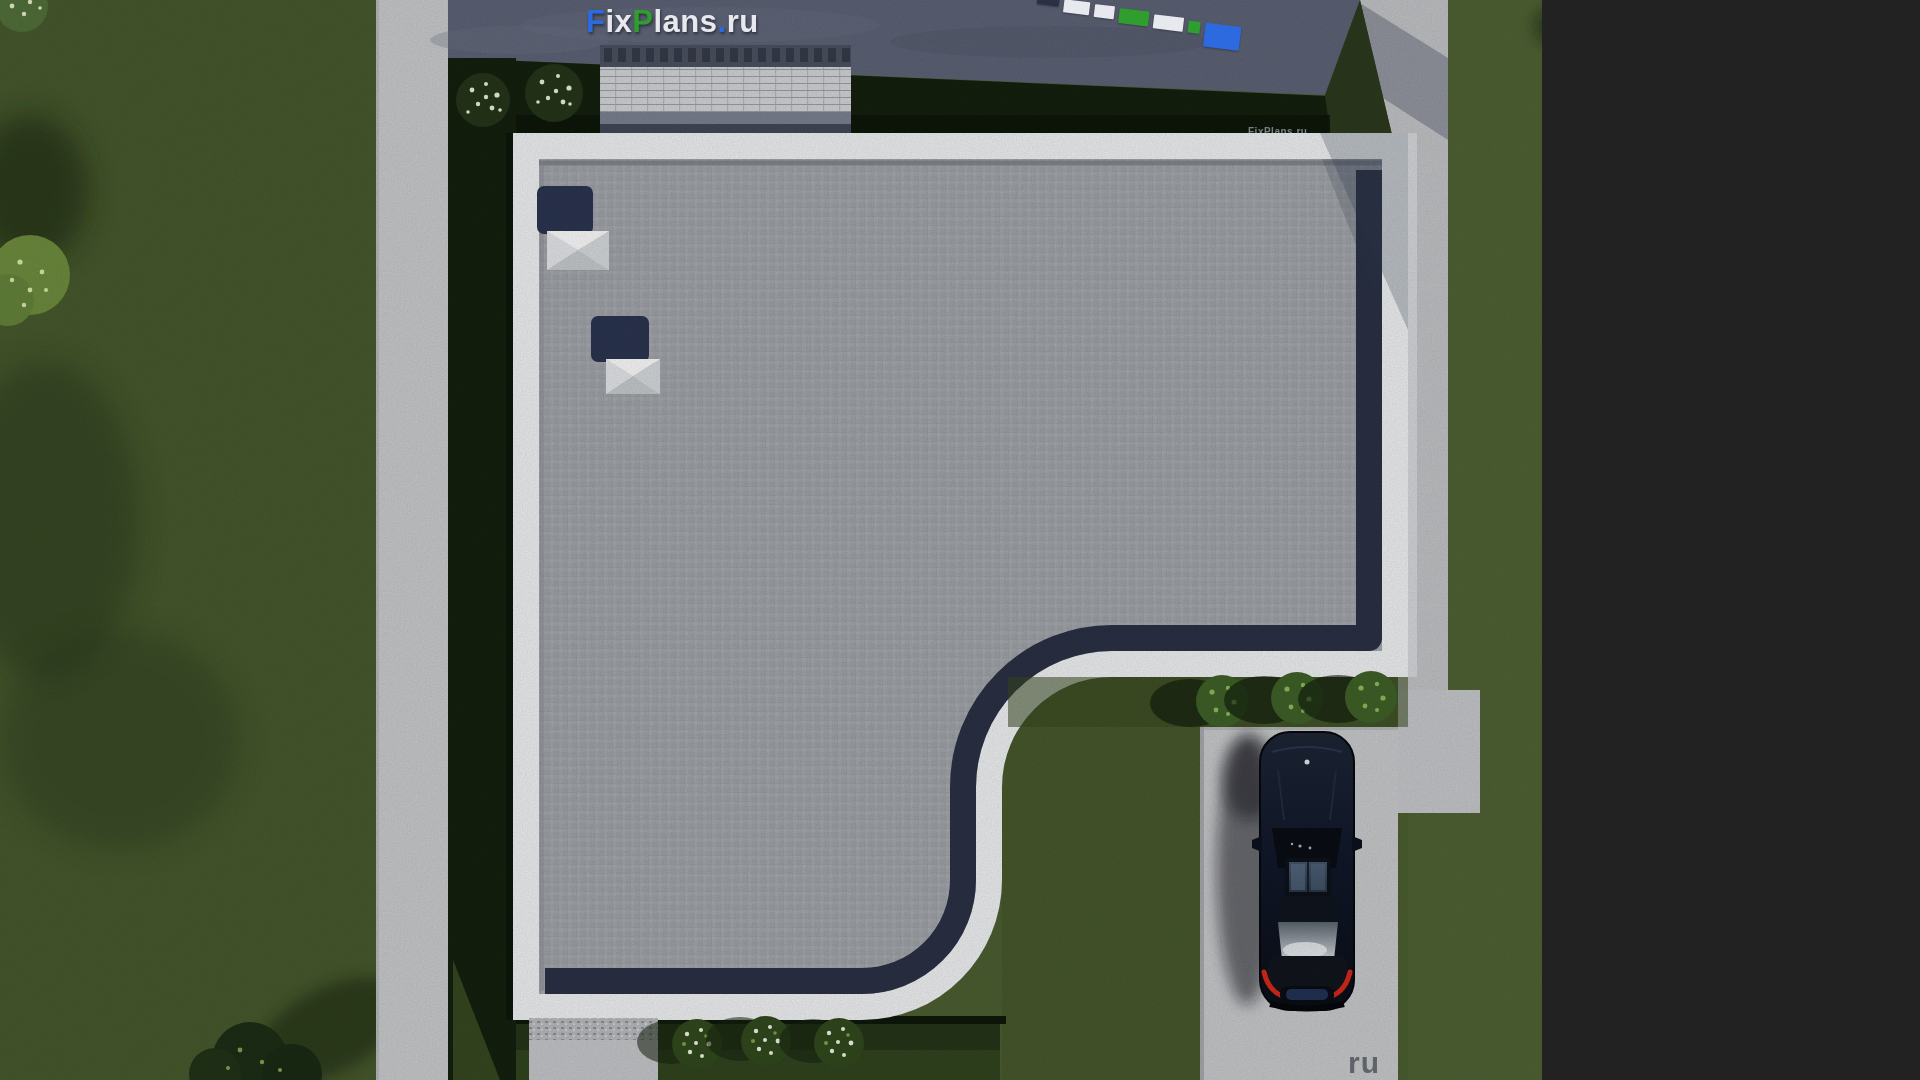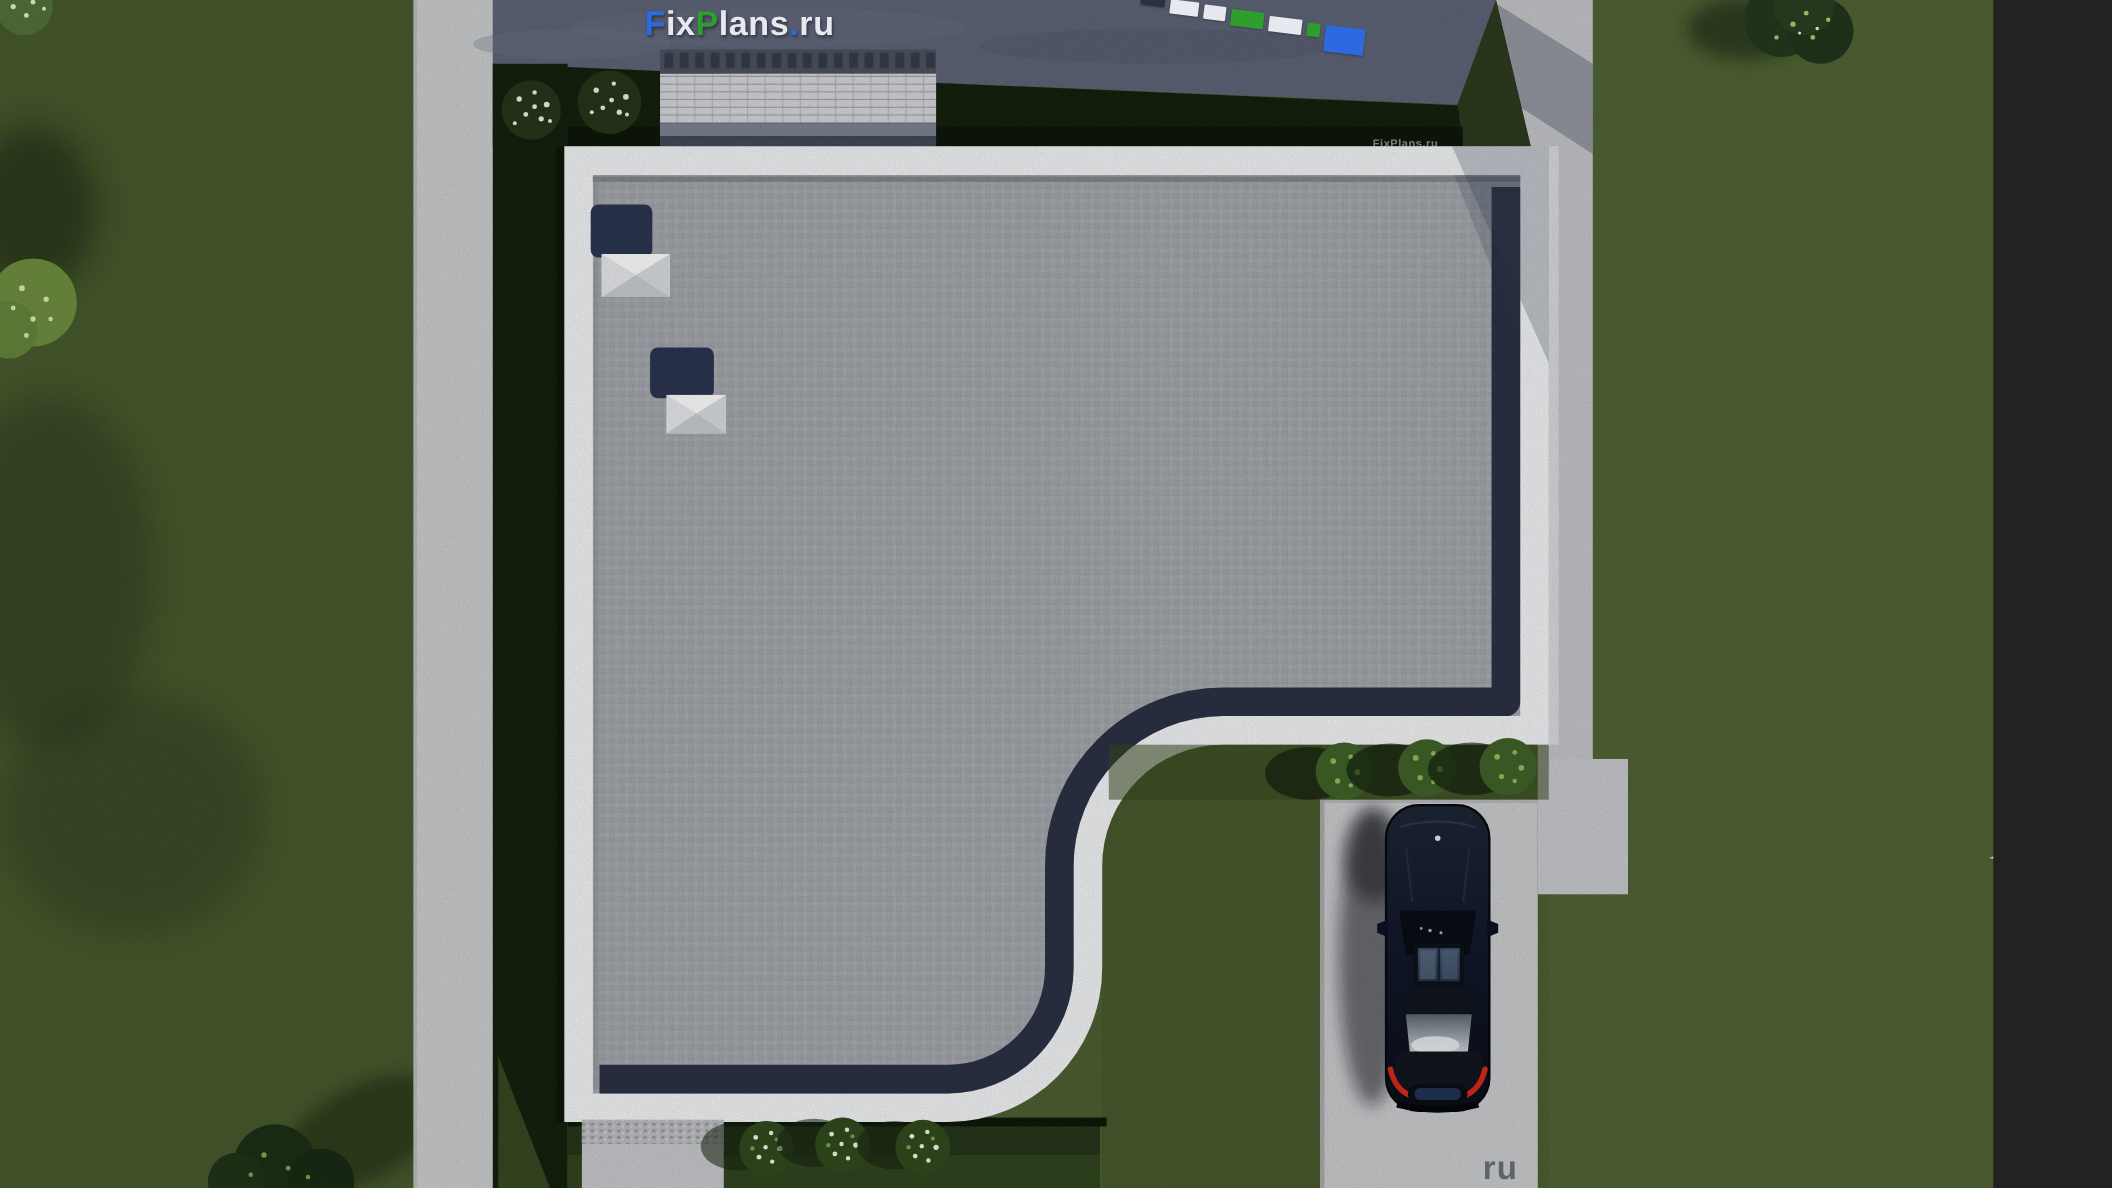--- a/index.html
+++ b/index.html
@@ -1,16 +1,16 @@
 <!DOCTYPE html>
 <html style="--grass_base: #4c5e31; --grass_light: #5a6e3d; --shadow_strip: #15200e; --road: #5d6376; --concrete: #c9cacc; --parapet: #eef0f1; --roof: #a3a6ab; --navy: #2a3144; --car_body: #131927; --taillight: #d3291b; --bush_green: #3f6128; --flower_white: #eef2e0; --logo_blue: #2d6ae0; --logo_green: #2f9e2f; --logo_white: #e8e9ee;"><head>
 <meta charset="utf-8">
 <style>
   html,body{margin:0;padding:0;background:#222;}
-  #scene{position:relative;width:1812px;height:1080px;overflow:hidden;
+  #scene{position:relative;width:1542px;height:1080px;overflow:hidden;
          font-family:"Liberation Sans",sans-serif;}
   #plan-svg{position:absolute;left:0;top:0;}
   
   .f-grass{fill:var(--grass_base,#4c5e31);}
   .f-road{fill:var(--road,#5d6376);}
   .f-concrete{fill:var(--concrete,#c9cacc);}
   .f-parapet{fill:var(--parapet,#eef0f1);}
   .f-navy{stroke:var(--navy,#2a3144);}
   .f-darkstrip{fill:var(--shadow_strip,#15200e);}
   .logo{position:absolute;left:586px;top:4px;font-size:31px;font-weight:700;

